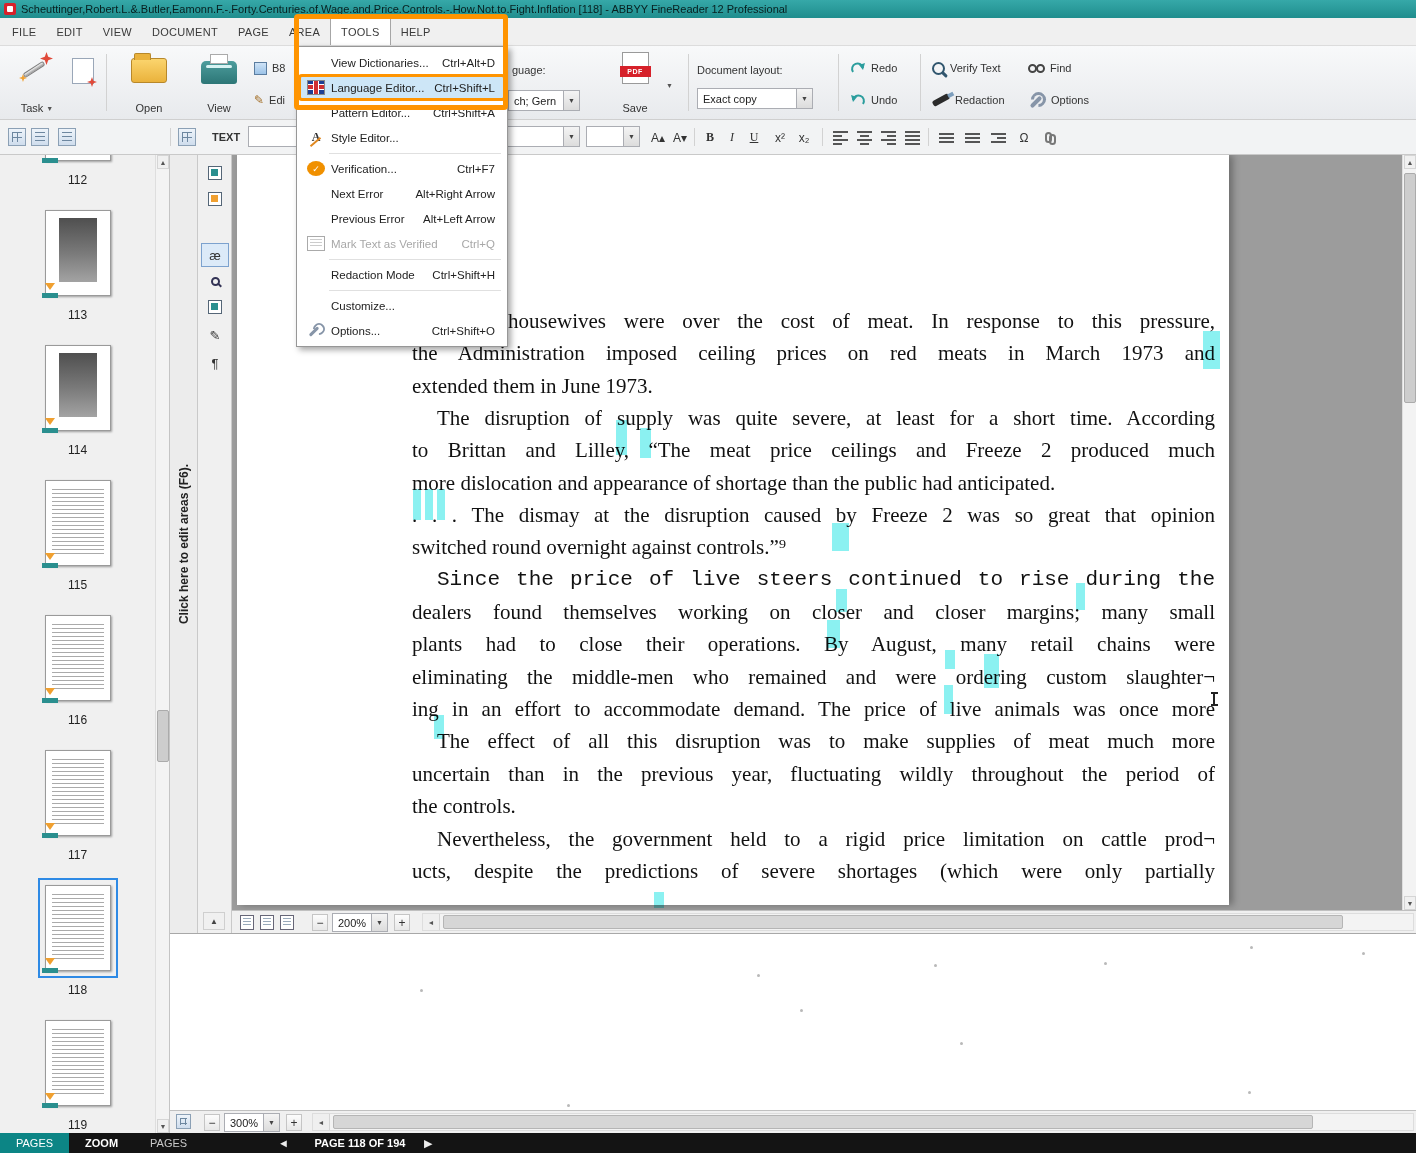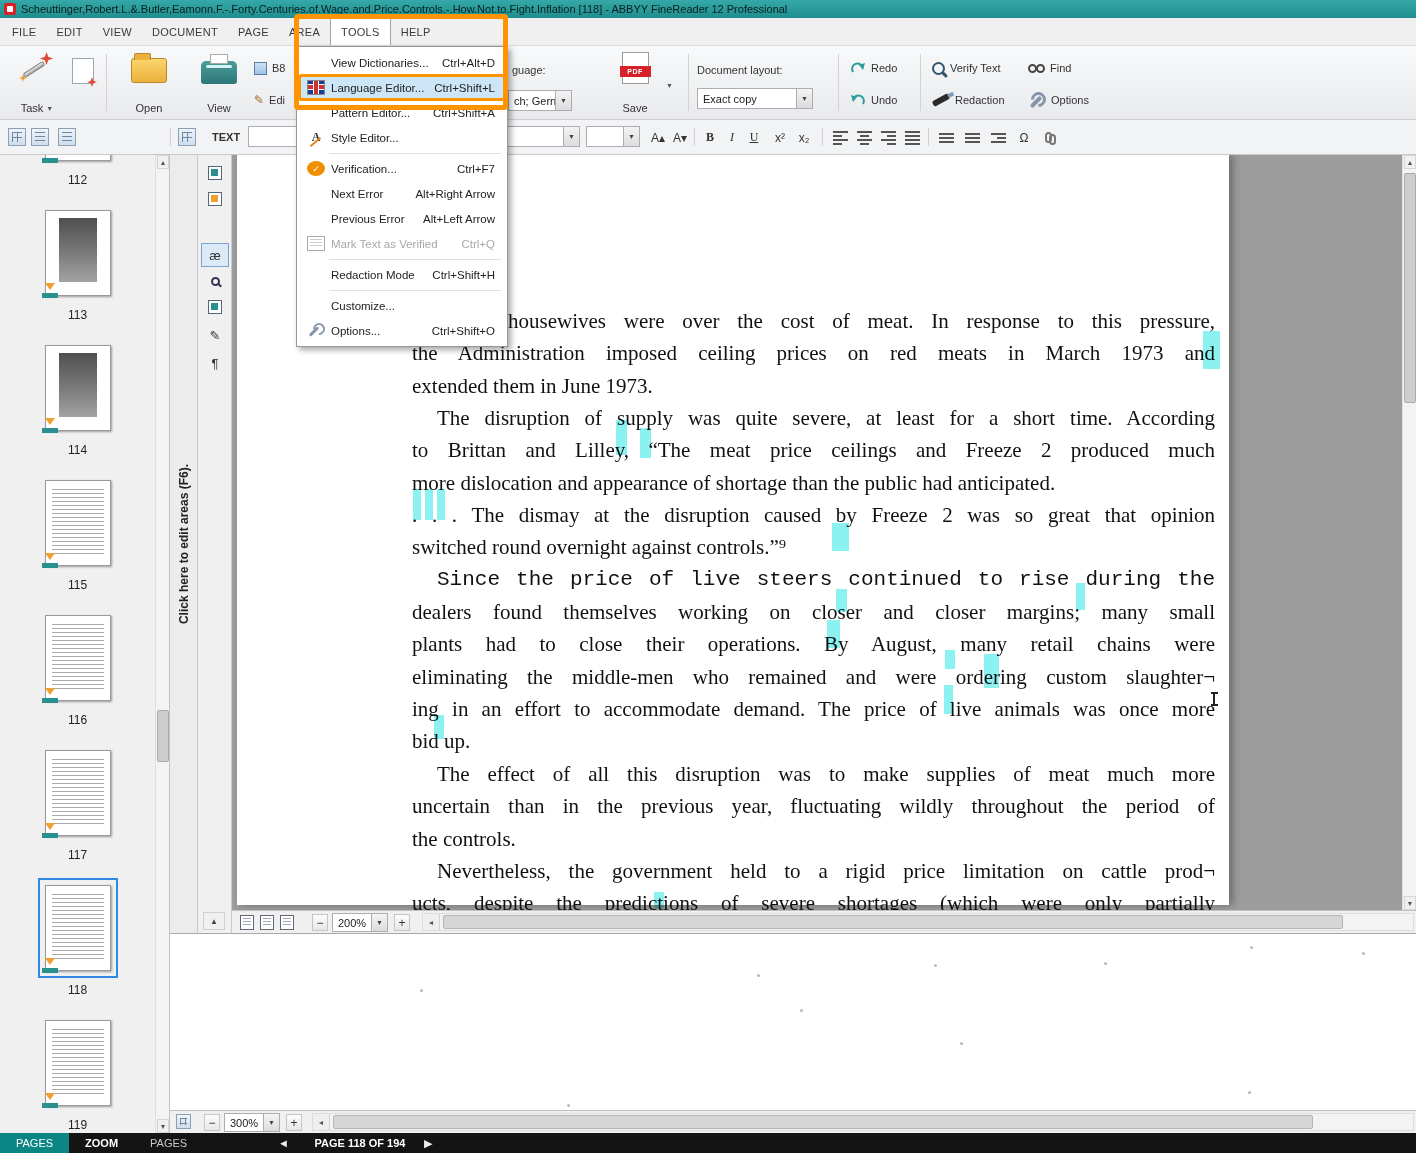--- a/index.html
+++ b/index.html
@@ -255,21 +255,21 @@
     <div class="tb-half" style="left:254px;top:8px">
       <span class="mini-ic"></span>
       <span>B8</span>
     </div>
     <div class="tb-half" style="left:254px;top:40px">
       <span class="mini-pencil">✎</span>
       <span>Edi</span>
     </div>
 
     <div class="tb-text" style="left:512px;top:18px">guage:</div>
-    <div class="combo" style="position:absolute;left:508px;top:44px;width:64px">
+    <div class="combo" style="position:absolute;left:508px;top:44px;width:72px">
       <span>ch; Gern</span>
       <span class="arrow">▼</span>
     </div>
 
     <div class="tb-big" style="left:606px">
       <span class="icon-pdf">
           <span class="band">PDF</span>
         </span>
       <span class="tb-label">
           <span>Save</span>
@@ -527,21 +527,20 @@
           <div class="doc-line" style="text-indent: 25px;">The disruption of supply was quite severe, at least for a short time. According</div>
           <div class="doc-line">to Brittan and Lilley, “The meat price ceilings and Freeze 2 produced much</div>
           <div class="doc-line last">more dislocation and appearance of shortage than the public had anticipated.</div>
           <div class="doc-line">. . . The dismay at the disruption caused by Freeze 2 was so great that opinion</div>
           <div class="doc-line last">switched round overnight against controls.”⁹</div>
           <div class="doc-line" style="text-indent: 25px; font-family: Liberation Mono, monospace;">Since the price of live steers continued to rise during the freeze, red meat</div>
           <div class="doc-line">dealers found themselves working on closer and closer margins; many small</div>
           <div class="doc-line">plants had to close their operations. By August, many retail chains were</div>
           <div class="doc-line">eliminating the middle-men who remained and were ordering custom slaughter¬</div>
           <div class="doc-line">ing in an effort to accommodate demand. The price of live animals was once more</div>
-          <div class="doc-line last">bid up.</div>
           <div class="doc-line" style="text-indent: 25px;">The effect of all this disruption was to make supplies of meat much more</div>
           <div class="doc-line">uncertain than in the previous year, fluctuating wildly throughout the period of</div>
           <div class="doc-line last">the controls.</div>
           <div class="doc-line" style="text-indent: 25px;">Nevertheless, the government held to a rigid price limitation on cattle prod¬</div>
           <div class="doc-line">ucts, despite the predictions of severe shortages (which were only partially</div>
         </div>
     </div>
   </div>
 
   <div class="vscroll" style="left:1402px;top:155px;width:14px;height:755px">

